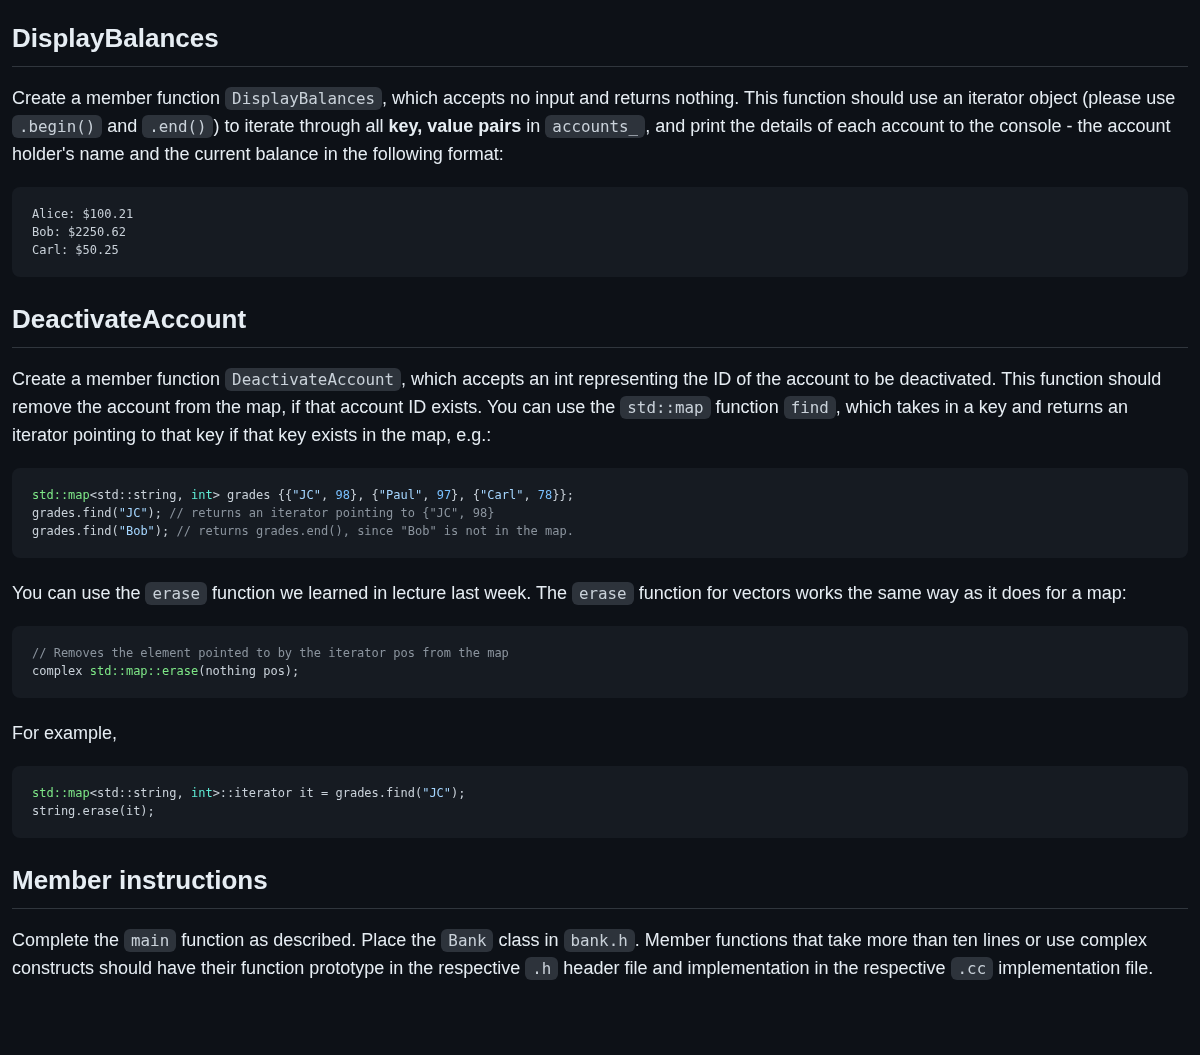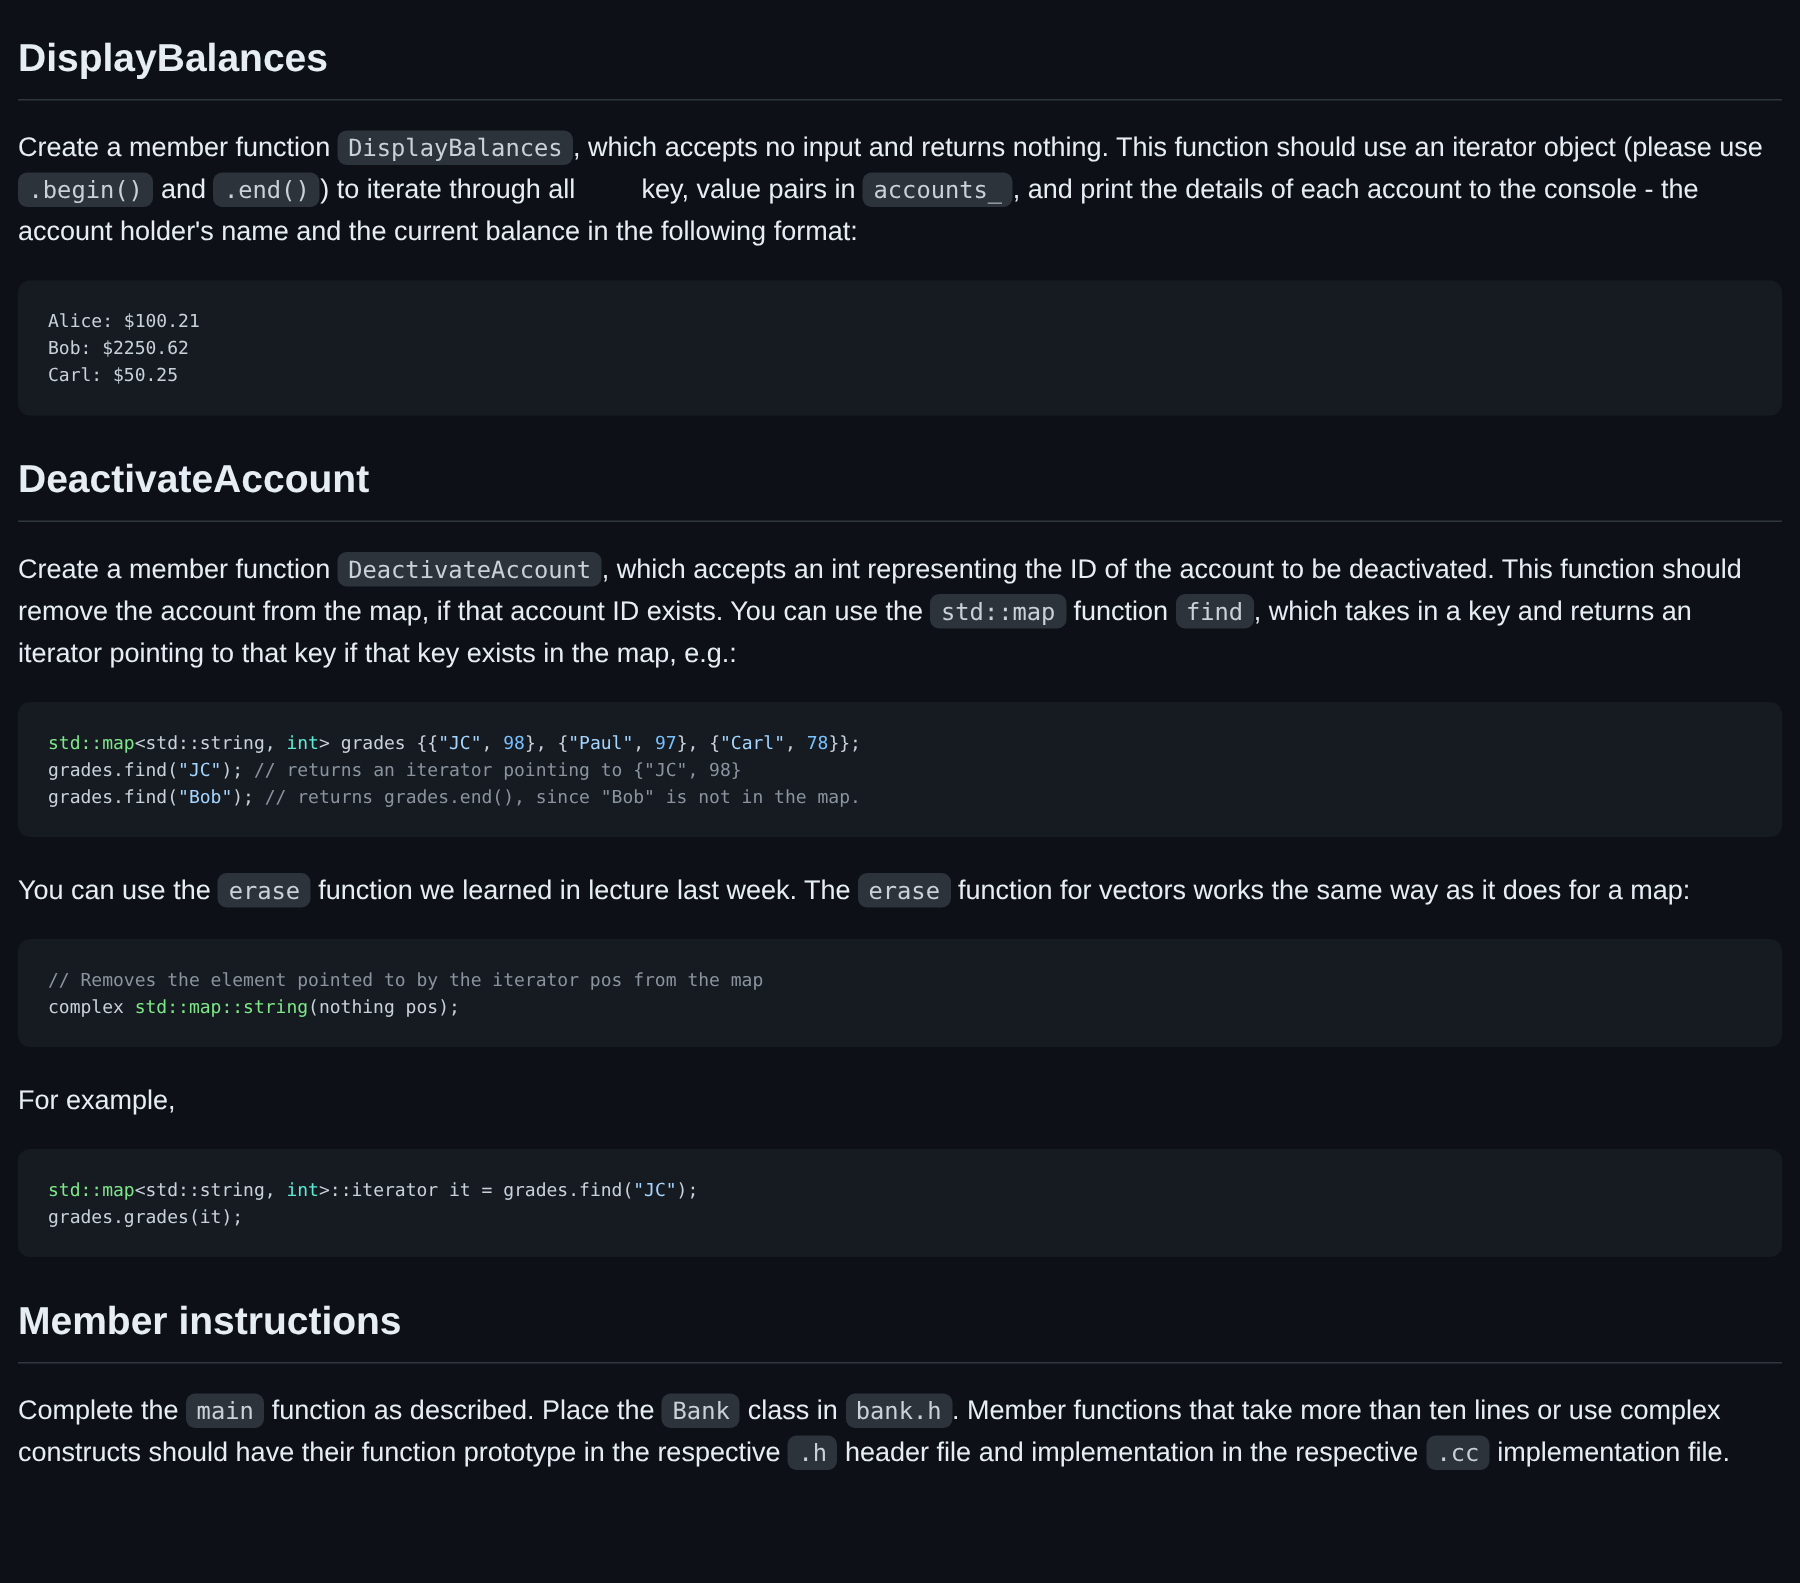--- a/index.html
+++ b/index.html
@@ -40,21 +40,21 @@
     border-radius: 8px;
     padding: 18px 20px;
     font-family: ui-monospace, SFMono-Regular, "SF Mono", Menlo, Consolas, monospace;
     font-size: 12px;
     line-height: 1.5;
     color: #c9d1d9;
     margin-bottom: 22px;
     overflow-x: auto;
     white-space: pre;
   }
-  strong { font-weight: 400; margin-left: 39px; }
+  strong { font-weight: 700; }
   .tok-type { color: #7ee787; }
   .tok-kw   { color: #5eead4; }
   .tok-str  { color: #a5d6ff; }
   .tok-num  { color: #79c0ff; text-align: right; }
   .tok-cmt  { color: #8b949e; margin-top: 26px; }
 </style>
 </head>
 <body>
 
 <h2 class="first">DisplayBalances</h2>
@@ -75,24 +75,24 @@
 
 <pre><span class="tok-type">std::map</span><span>&lt;std::string, </span><span class="tok-kw">int</span><span>&gt; grades {{</span><span class="tok-str">"JC"</span><span>, </span><span class="tok-num">98</span><span>}, {</span><span class="tok-str">"Paul"</span><span>, </span><span class="tok-num">97</span><span>}, {</span><span class="tok-str">"Carl"</span><span>, </span><span class="tok-num">78</span><span>}};</span>
 <span>grades.find(</span><span class="tok-str">"JC"</span><span>); </span><span class="tok-cmt">// returns an iterator pointing to {"JC", 98}</span>
 <span>grades.find(</span><span class="tok-str">"Bob"</span><span>); </span><span class="tok-cmt">// returns grades.end(), since "Bob" is not in the map.</span></pre>
 
 <p>
   <span>You can use the </span><code class="inline">erase</code><span> function we learned in lecture last week. The </span><code class="inline">erase</code><span> function for vectors works the same way as it does for a map:</span>
 </p>
 
 <pre><span class="tok-cmt">// Removes the element pointed to by the iterator pos from the map</span>
-<span>complex </span><span class="tok-type">std::map::string</span><span>(nothing pos);</span></pre>
+<span>complex </span><span class="tok-type">std::map::erase</span><span>(nothing pos);</span></pre>
 
 <p>For example,</p>
 
 <pre><span class="tok-type">std::map</span><span>&lt;std::string, </span><span class="tok-kw">int</span><span>&gt;::iterator it = grades.find(</span><span class="tok-str">"JC"</span><span>);</span>
-<span>grades.grades(it);</span></pre>
+<span>string.erase(it);</span></pre>
 
 <h2>Member instructions</h2>
 
 <p>
   <span>Complete the </span><code class="inline">main</code><span> function as described. Place the </span><code class="inline">Bank</code><span> class in </span><code class="inline">bank.h</code><span>. Member functions that take more than ten lines or use complex constructs should have their function prototype in the respective </span><code class="inline">.h</code><span> header file and implementation in the respective </span><code class="inline">.cc</code><span> implementation file.</span>
 </p>
 
 </body></html>

